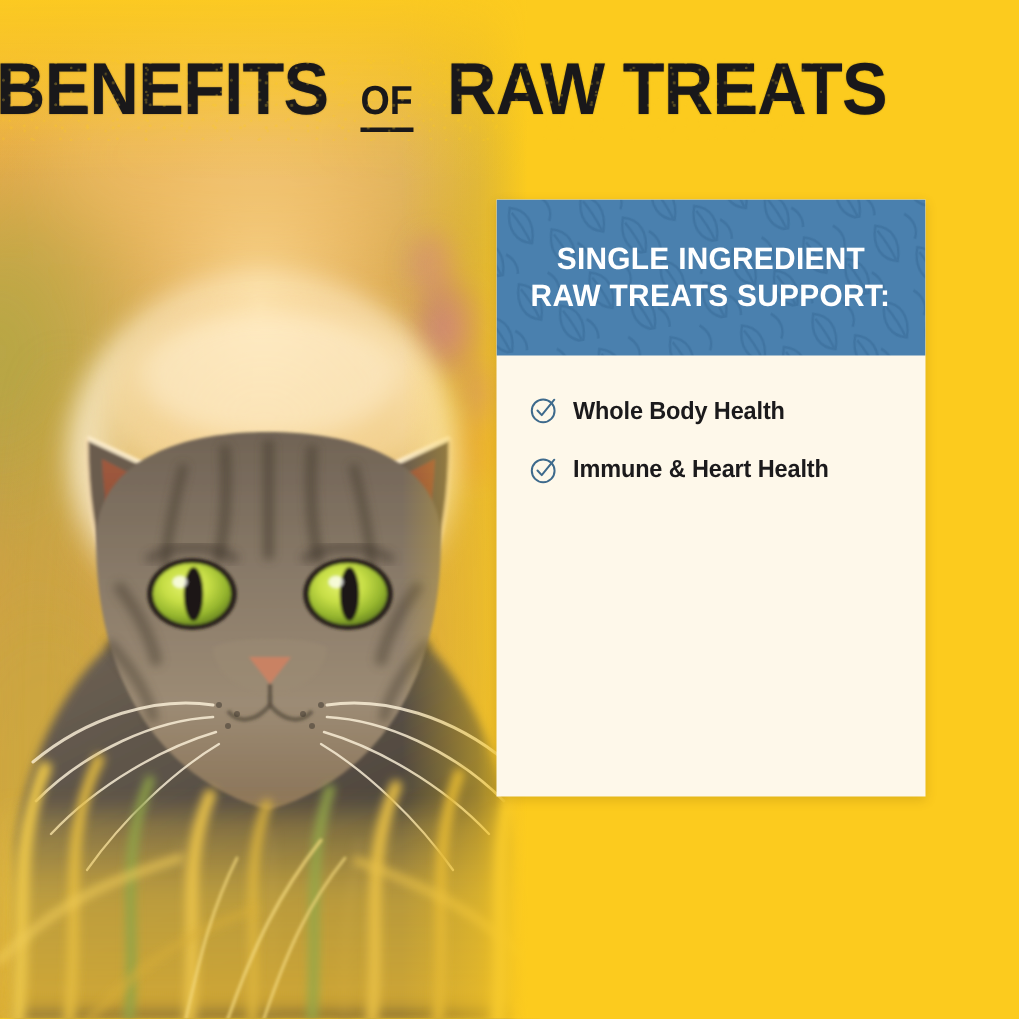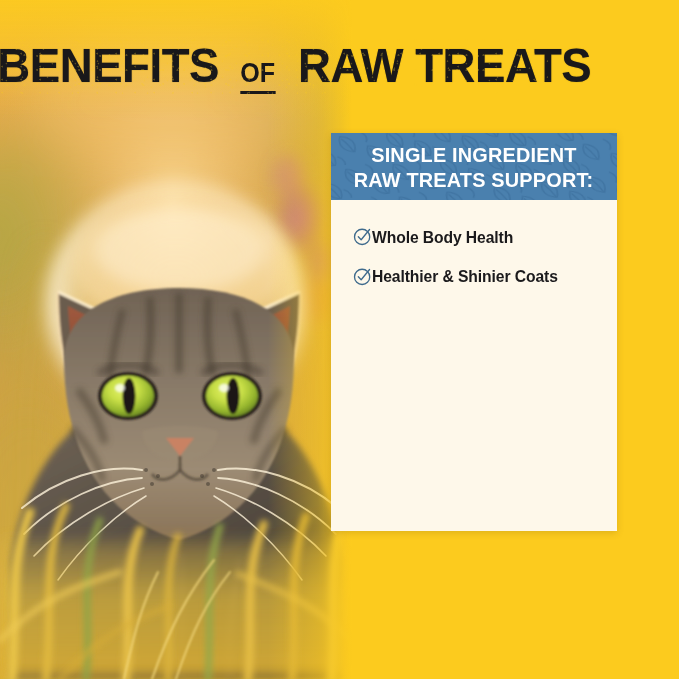--- a/index.html
+++ b/index.html
@@ -60,21 +60,21 @@
   }
 
   
   .title-wrap {
     position: absolute;
     left: 0;
     top: 36px;
     width: 548px;
     height: 58px;
     display: flex;
-    align-items: center;
+    align-items: flex-start;
     justify-content: center;
     z-index: 6;
     padding-left: 44px;
   }
 
   .title {
     display: flex;
     align-items: baseline;
     justify-content: center;
     gap: 11px;
@@ -137,21 +137,21 @@
     background: #FEF8EA;
     box-shadow: 0 2px 7px rgba(90,60,10,0.18);
     z-index: 5;
     display: flex;
     flex-direction: column;
     overflow: hidden;
   }
 
   .card-header {
     position: relative;
-    height: 67px;
+    height: 104px;
     background: #4A80AE;
     flex: 0 0 auto;
     display: flex;
     flex-direction: column;
     align-items: center;
     justify-content: center;
     overflow: hidden;
   }
 
   .card-header .pattern {
@@ -179,20 +179,21 @@
     flex: 1 1 auto;
     padding: 17px 0 10px 22px;
     display: flex;
     flex-direction: column;
     gap: 0px;
   }
 
   .benefit {
     display: flex;
     align-items: center;
+    gap: 10px;
     height: 39.5px;
   }
 
   .benefit .check {
     flex: 0 0 auto;
     width: 19px;
     height: 19px;
     display: block;
   }
   .benefit .check svg { display: block; width: 19px; height: 19px; overflow: visible; }
@@ -514,32 +515,32 @@
               <g fill="none" stroke="#3E6A8C" stroke-width="1.4">
                 <circle cx="9.6" cy="10.4" r="8"></circle>
                 <path d="M5.6 10.2 L 8.6 13.4 L 17.4 2.6" stroke-linecap="round" stroke-linejoin="round"></path>
               </g>
             </svg>
         </span>
         <span class="label">Whole Body Health</span>
       </div>
 
 
-
-
-
       <div class="benefit">
         <span class="check">
           <svg viewBox="0 0 20 20">
               <g fill="none" stroke="#3E6A8C" stroke-width="1.4">
                 <circle cx="9.6" cy="10.4" r="8"></circle>
                 <path d="M5.6 10.2 L 8.6 13.4 L 17.4 2.6" stroke-linecap="round" stroke-linejoin="round"></path>
               </g>
             </svg>
         </span>
-        <span class="label">Healthier &amp; Shinier Coats</span>
+        <span class="label">Immune &amp; Heart Health</span>
       </div>
+
+
+
 
 
     </div>
   </div>
 
 </div>
 
 </body></html>

